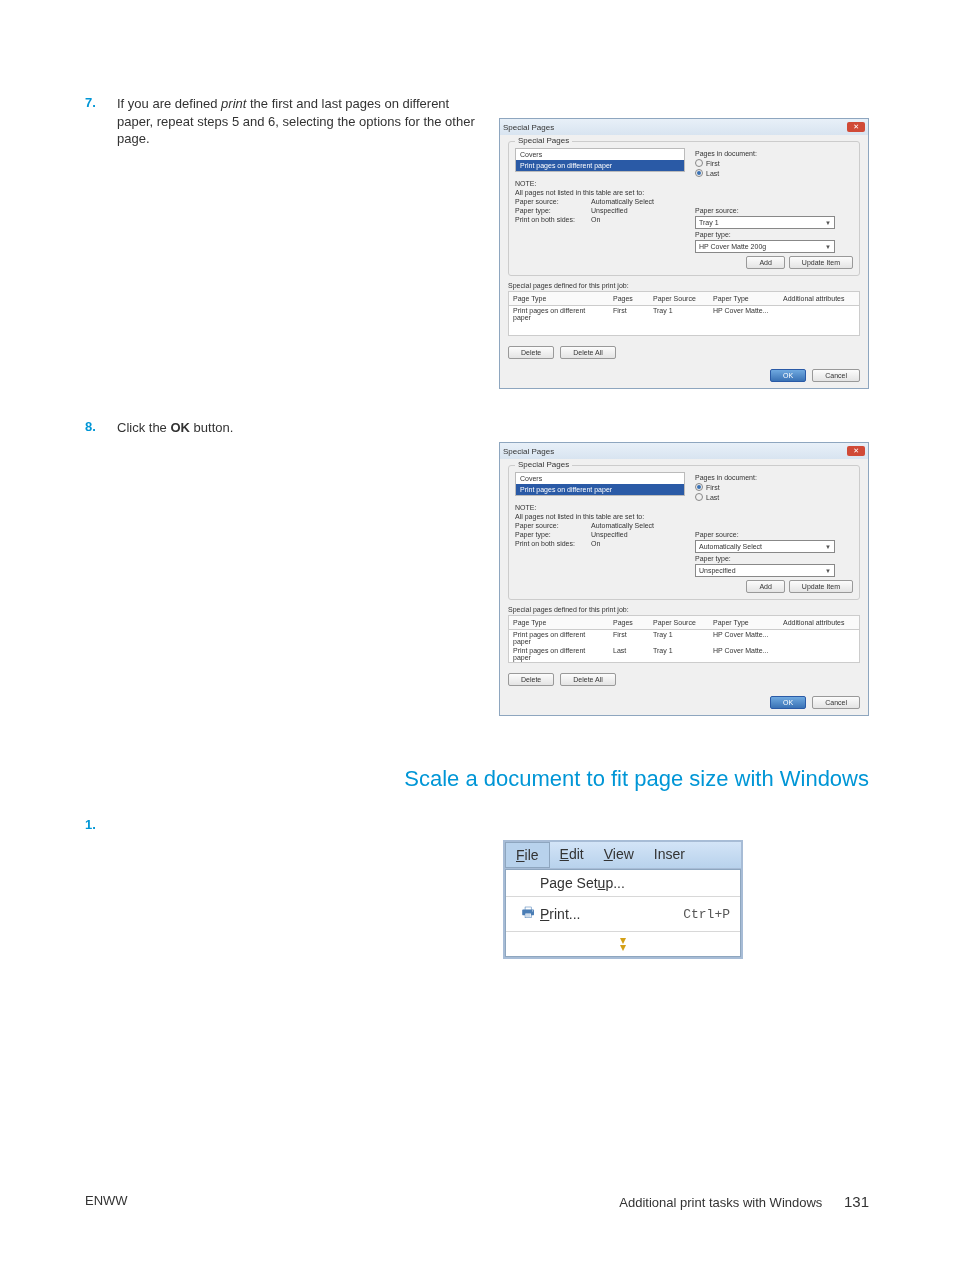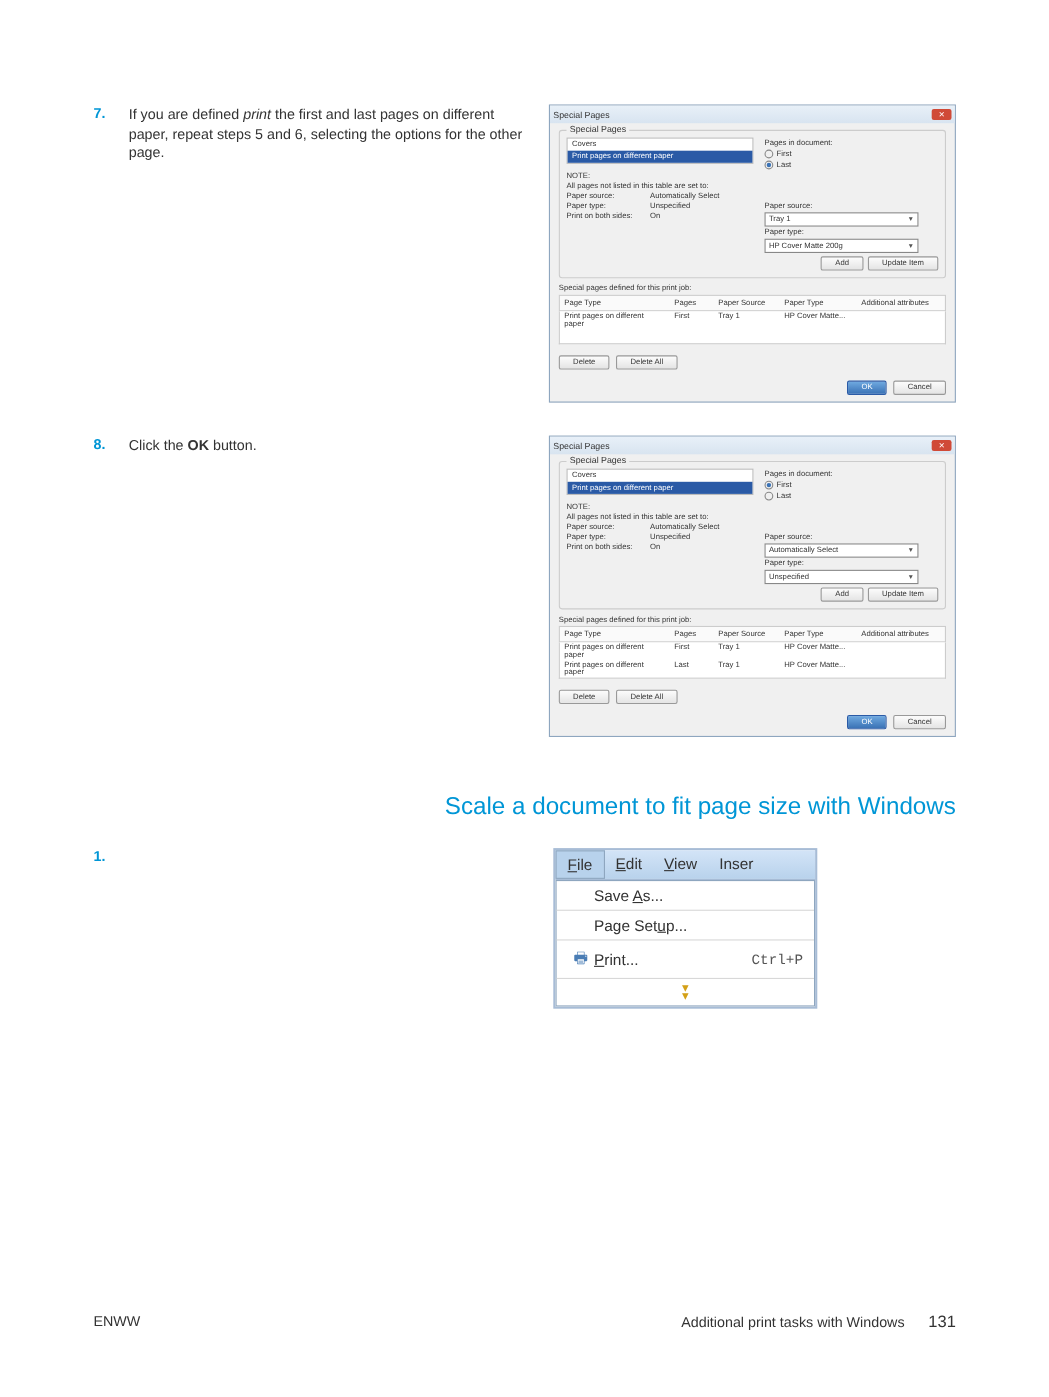--- a/index.html
+++ b/index.html
@@ -32,20 +32,21 @@
     flex-shrink: 0;
   }
   .step-text {
     font-size: 13px;
     line-height: 1.35;
     color: #333;
   }
   .step-right {
     flex: 1;
     padding-left: 18px;
+    margin-top: 23px;
   }
 
   
   .dialog {
     border: 1px solid #8ea6bf;
     background: #f0f0f0;
     font-size: 8px;
     width: 370px;
     position: relative;
   }
@@ -437,24 +438,20 @@
       <div class="menu-shot">
         <div class="menu-bar">
           <div class="menu-item active"><span class="underline-char">F</span>ile</div>
           <div class="menu-item"><span class="underline-char">E</span>dit</div>
           <div class="menu-item"><span class="underline-char">V</span>iew</div>
           <div class="menu-item">Inser</div>
         </div>
         <div class="dropdown">
           <div class="dropdown-item">
             <span class="dd-icon"></span>
-            <span class="dd-label">Save <span class="underline-char">A</span>s...</span>
-          </div>
-          <div class="dropdown-item">
-            <span class="dd-icon"></span>
             <span class="dd-label">Page Set<span class="underline-char">u</span>p...</span>
           </div>
           <div class="dropdown-item">
             <span class="dd-icon printer-icon">🖶</span>
             <span class="dd-label"><span class="underline-char">P</span>rint...</span>
             <span class="dd-shortcut">Ctrl+P</span>
           </div>
           <div class="dropdown-item">
             <span class="expand-arrows">
                 <span>▾</span>

